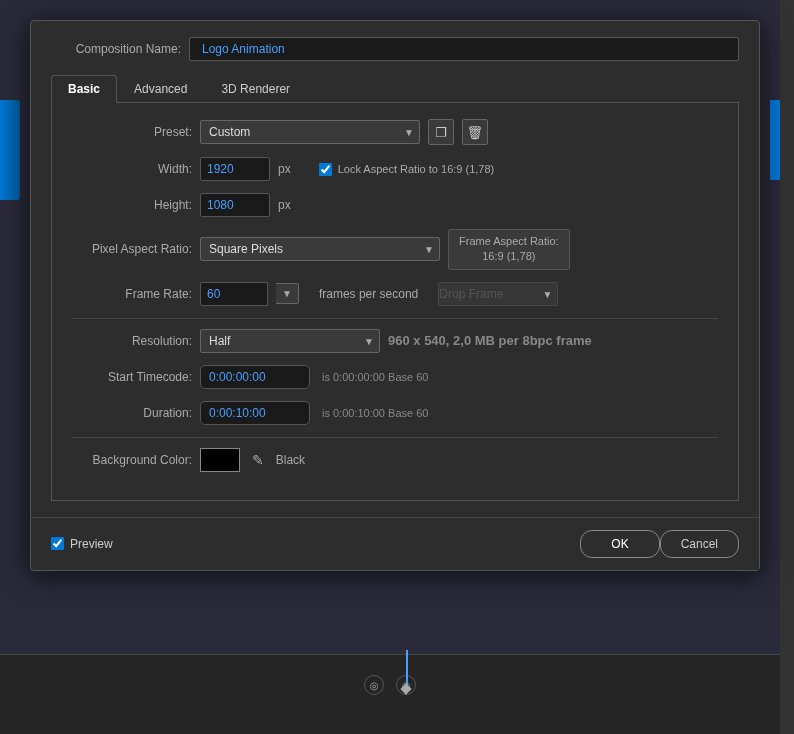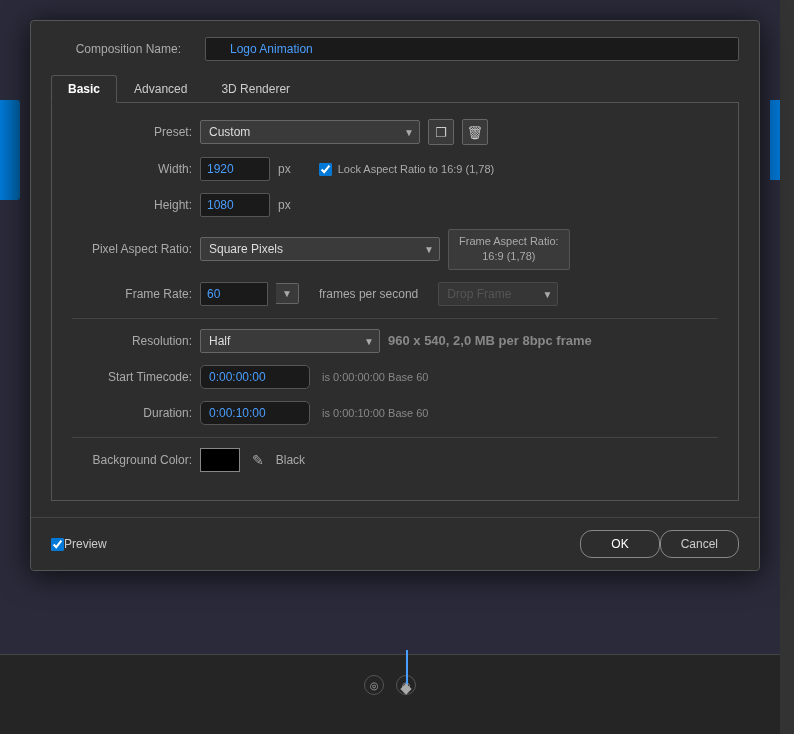--- a/index.html
+++ b/index.html
@@ -119,25 +119,24 @@
     .comp-name-label {
       color: #aaa;
       min-width: 130px;
       text-align: right;
     }
     .comp-name-input {
       flex: 1;
       background: #1a1a1a;
       border: 1px solid #555;
       color: #4a9eff;
-      padding: 4px 24px;
+      padding: 4px 12px;
       font-size: 12px;
       border-radius: 2px;
       outline: none;
-      margin-left: 16px;
     }
 
     
     .tabs {
       display: flex;
       gap: 0;
       margin-bottom: 0;
       border-bottom: 1px solid #555;
     }
     .tab {
@@ -300,21 +299,21 @@
       font-size: 10px;
     }
     .fps-label {
       color: #aaa;
     }
     .dropframe-dropdown {
       width: 120px;
       background: #3a3a3a;
       border: 1px solid #555;
       color: #666;
-      padding: 4px 8px;
+      padding: 4px 0;
       font-size: 12px;
       border-radius: 2px;
       outline: none;
       cursor: not-allowed;
     }
     .separator-line {
       border: none;
       border-top: 1px solid #444;
       margin: 10px 0;
     }
@@ -368,21 +367,22 @@
       display: flex;
       align-items: center;
       justify-content: space-between;
       padding: 12px 20px;
       border-top: 1px solid #444;
       background: #2d2d2d;
       border-radius: 0 0 4px 4px;
     }
     .preview-row {
       display: flex;
-      align-items: flex-end;
+      align-items: flex-start;
+      gap: 6px;
     }
     .preview-checkbox {
       accent-color: #0078d7;
     }
     .preview-label {
       color: #ccc;
       font-size: 12px;
     }
     .footer-buttons {
       display: flex;

